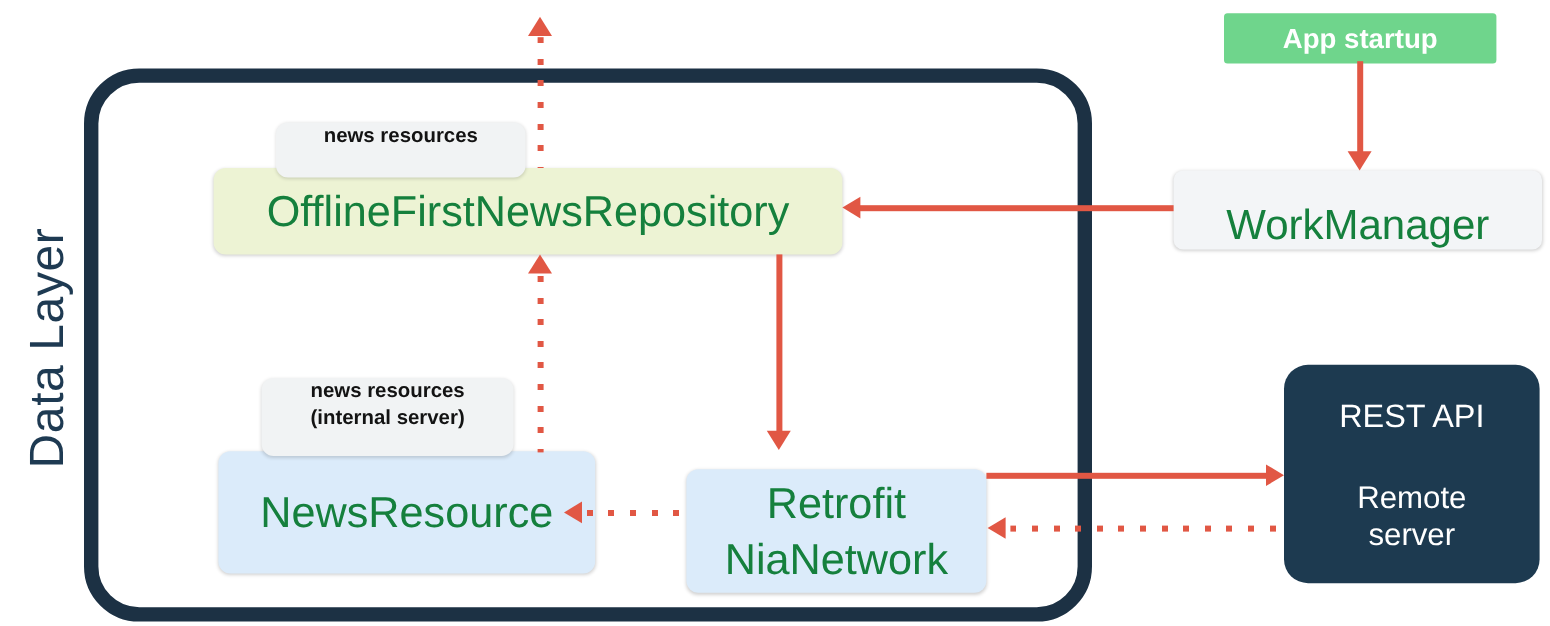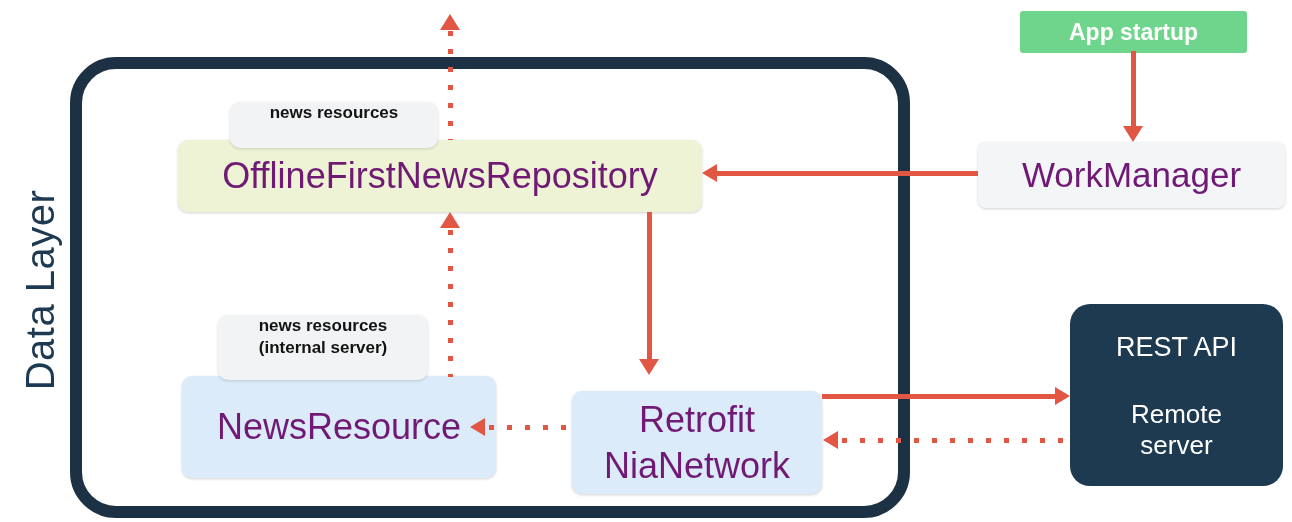--- a/index.html
+++ b/index.html
@@ -7,30 +7,30 @@
   #stage{position:relative;width:1292px;height:522px;background:#ffffff;overflow:hidden;}
 
   
   .frame{position:absolute;left:70px;top:57px;width:840px;height:461px;
     box-sizing:border-box;border:12px solid #1C3144;border-radius:46px;}
   .frame-label{position:absolute;left:40px;top:290px;transform:translate(-50%,-50%) rotate(-90deg);
     white-space:nowrap;font-size:40px;font-weight:500;color:#1E3A52;letter-spacing:.5px;}
 
   
   .box{position:absolute;display:flex;align-items:center;justify-content:center;
-    text-align:center;box-sizing:border-box;color:#701a75;}
+    text-align:center;box-sizing:border-box;color:#15803d;}
   .soft{box-shadow:0 1px 3px rgba(0,0,0,.18);}
   .repo{left:178px;top:140px;width:524px;height:72px;background:#EDF3D4;border-radius:10px;
     font-size:36px;}
   .dao{left:182px;top:376px;width:314px;height:102px;background:#DBEBFA;border-radius:10px;
     font-size:36px;line-height:46px;}
   .network{left:572px;top:391px;width:250px;height:103px;background:#DBEBFA;border-radius:10px;
     font-size:36px;line-height:46px;}
   .workmanager{left:978px;top:142px;width:307px;height:66px;background:#F3F5F7;border-radius:8px;
-    font-size:35px;}
+    font-size:35px;align-items:flex-end;}
   .startup{left:1020px;top:11px;width:227px;height:42px;background:#6FD58C;border-radius:3px;
     font-size:23px;font-weight:bold;color:#ffffff;}
   .rest{left:1070px;top:304px;width:213px;height:182px;background:#1D3A50;border-radius:20px;
     color:#ffffff;flex-direction:column;justify-content:flex-start;}
   .rest-title{margin-top:28px;font-size:27px;font-weight:500;}
   .rest-sub{margin-top:36px;font-size:26px;line-height:31px;}
 
   
   .tag{position:absolute;display:flex;flex-direction:column;align-items:center;justify-content:flex-start;
     background:#F1F3F4;border-radius:10px;box-shadow:0 1px 3px rgba(0,0,0,.15);

